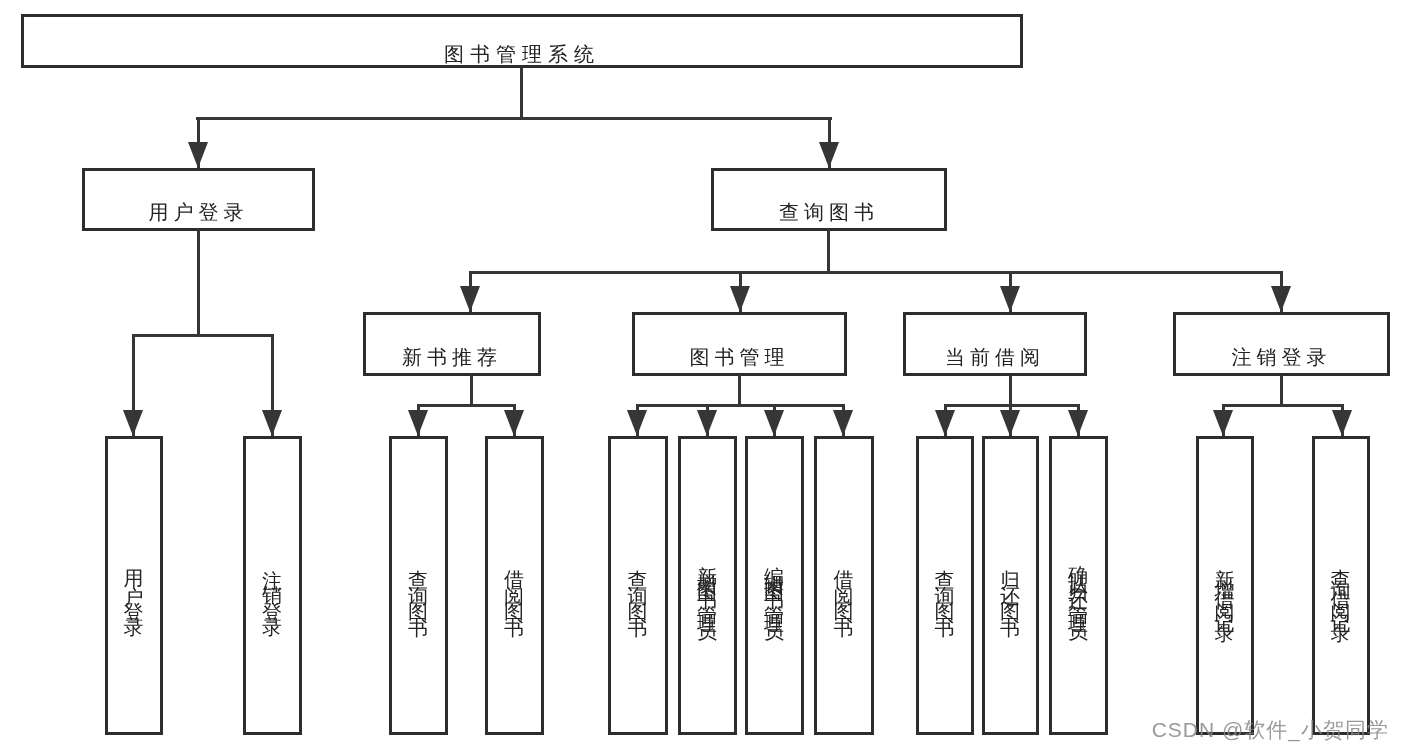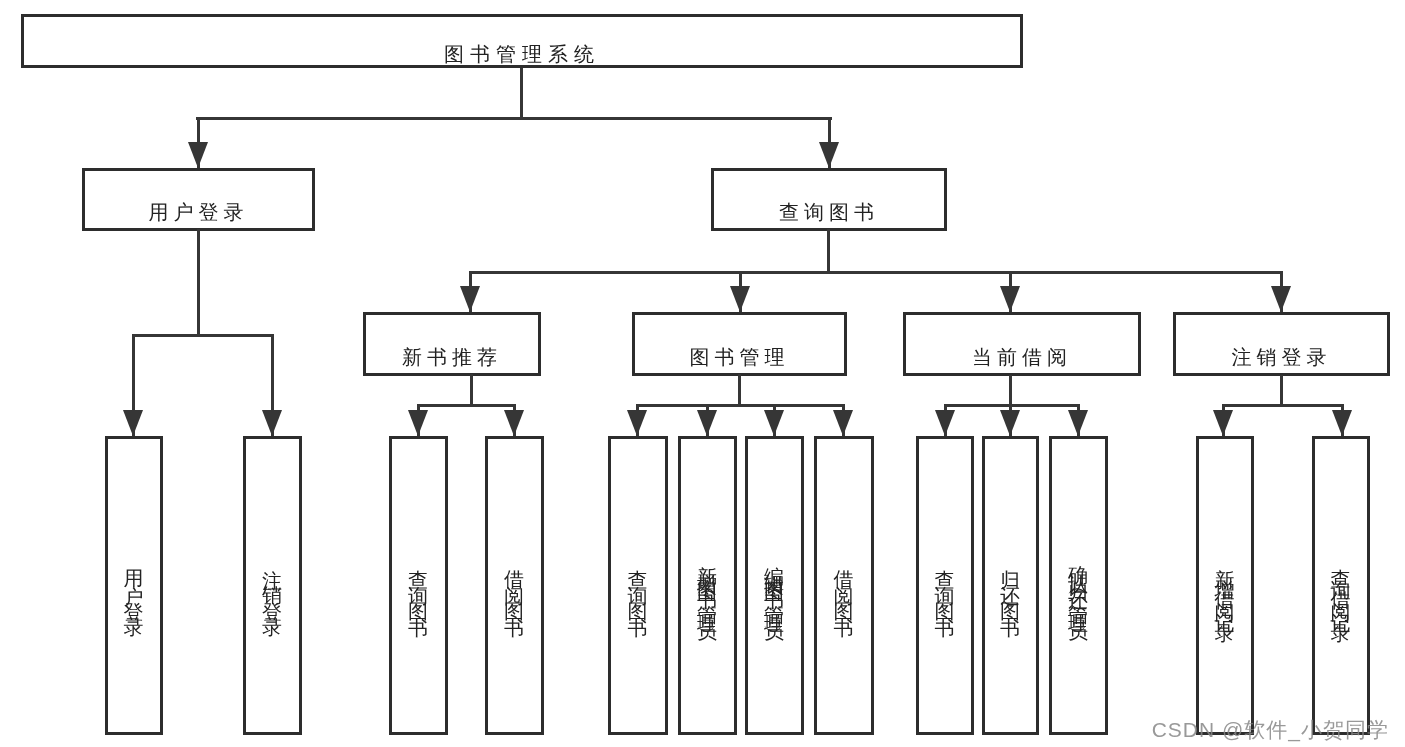--- a/index.html
+++ b/index.html
@@ -100,21 +100,21 @@
   <div class="arr" style="left:1000px; top:286px;"></div>
   <div class="vl" style="left:1280px; top:271px; height:41px;"></div>
   <div class="arr" style="left:1271px; top:286px;"></div>
 
   <div class="box" style="left:363px; top:312px; width:178px; height:64px;">
     <span class="h-label">新书推荐</span>
   </div>
   <div class="box" style="left:632px; top:312px; width:215px; height:64px;">
     <span class="h-label">图书管理</span>
   </div>
-  <div class="box" style="left:903px; top:312px; width:238px; height:64px;">
+  <div class="box" style="left:903px; top:312px; width:184px; height:64px;">
     <span class="h-label">当前借阅</span>
   </div>
   <div class="box" style="left:1173px; top:312px; width:217px; height:64px;">
     <span class="h-label">注销登录</span>
   </div>
 
   <div class="vl" style="left:470px; top:374px; height:33px;"></div>
   <div class="hl" style="left:417px; top:404px; width:99px;"></div>
   <div class="vl" style="left:417px; top:404px; height:32px;"></div>
   <div class="arr" style="left:408px; top:410px;"></div>

